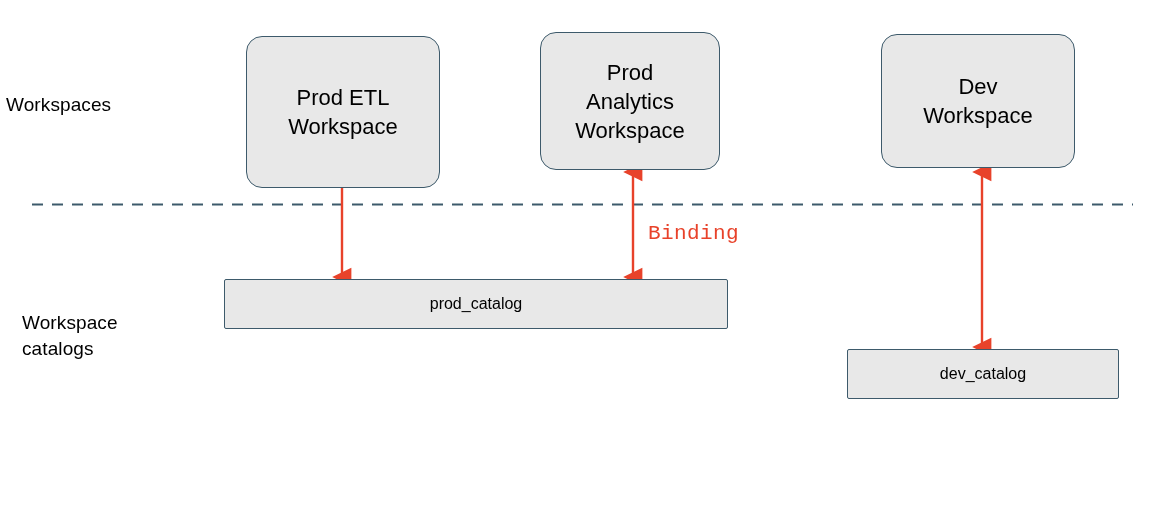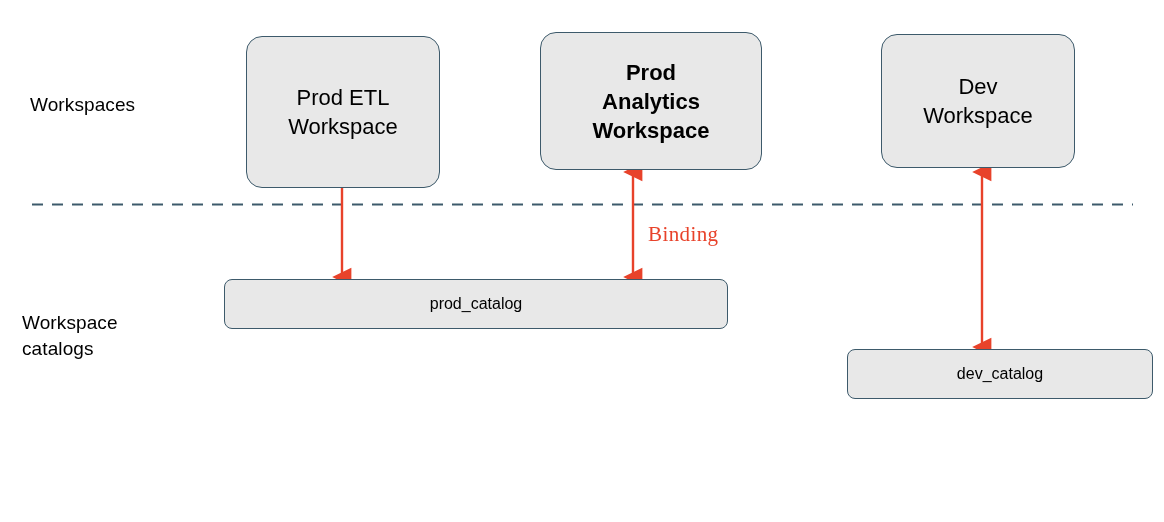--- a/index.html
+++ b/index.html
@@ -23,21 +23,21 @@
   }
   .row-label {
     position: absolute;
     font-family: "Liberation Sans", sans-serif;
     font-size: 19px;
     line-height: 26px;
     color: #000000;
     white-space: pre-line;
     letter-spacing: 0.1px;
   }
-  #label-workspaces { left: 30px; top: 92px; }
+  #label-workspaces { left: 6px; top: 92px; }
   #label-catalogs   { left: 22px; top: 310px; }
 
   .node {
     position: absolute;
     box-sizing: border-box;
     background: #e8e8e8;
     border: 1.6px solid #3d5a6b;
     border-radius: 14px;
     display: flex;
     align-items: center;
@@ -48,34 +48,34 @@
     white-space: pre-line;
   }
   .workspace-node {
     font-size: 22px;
     line-height: 29px;
     border-radius: 16px;
   }
   .catalog-node {
     font-size: 16px;
     line-height: 20px;
-    border-radius: 8px;
+    border-radius: 2px;
   }
 
   #node-prod-etl        { left: 246px; top: 36px;  width: 194px; height: 152px; }
-  #node-prod-analytics  { left: 540px; top: 32px;  width: 222px; height: 138px; font-weight: bold; }
+  #node-prod-analytics  { left: 540px; top: 32px;  width: 180px; height: 138px; }
   #node-dev            { left: 881px; top: 34px;  width: 194px; height: 134px; }
   #node-prod-catalog   { left: 224px; top: 279px; width: 504px; height: 50px; }
-  #node-dev-catalog    { left: 847px; top: 349px; width: 306px; height: 50px; }
+  #node-dev-catalog    { left: 847px; top: 349px; width: 272px; height: 50px; }
 
   .binding-label {
     position: absolute;
     left: 648px;
     top: 222px;
-    font-family: Liberation Serif, serif;
+    font-family: Liberation Mono, monospace;
     font-size: 21px;
     color: #e8422a;
     letter-spacing: 0.4px;
   }
 </style>
 </head>
 <body>
 
 <svg id="canvas" viewBox="0 0 1164 522" width="1164" height="522" xmlns="http://www.w3.org/2000/svg">
   <defs>

